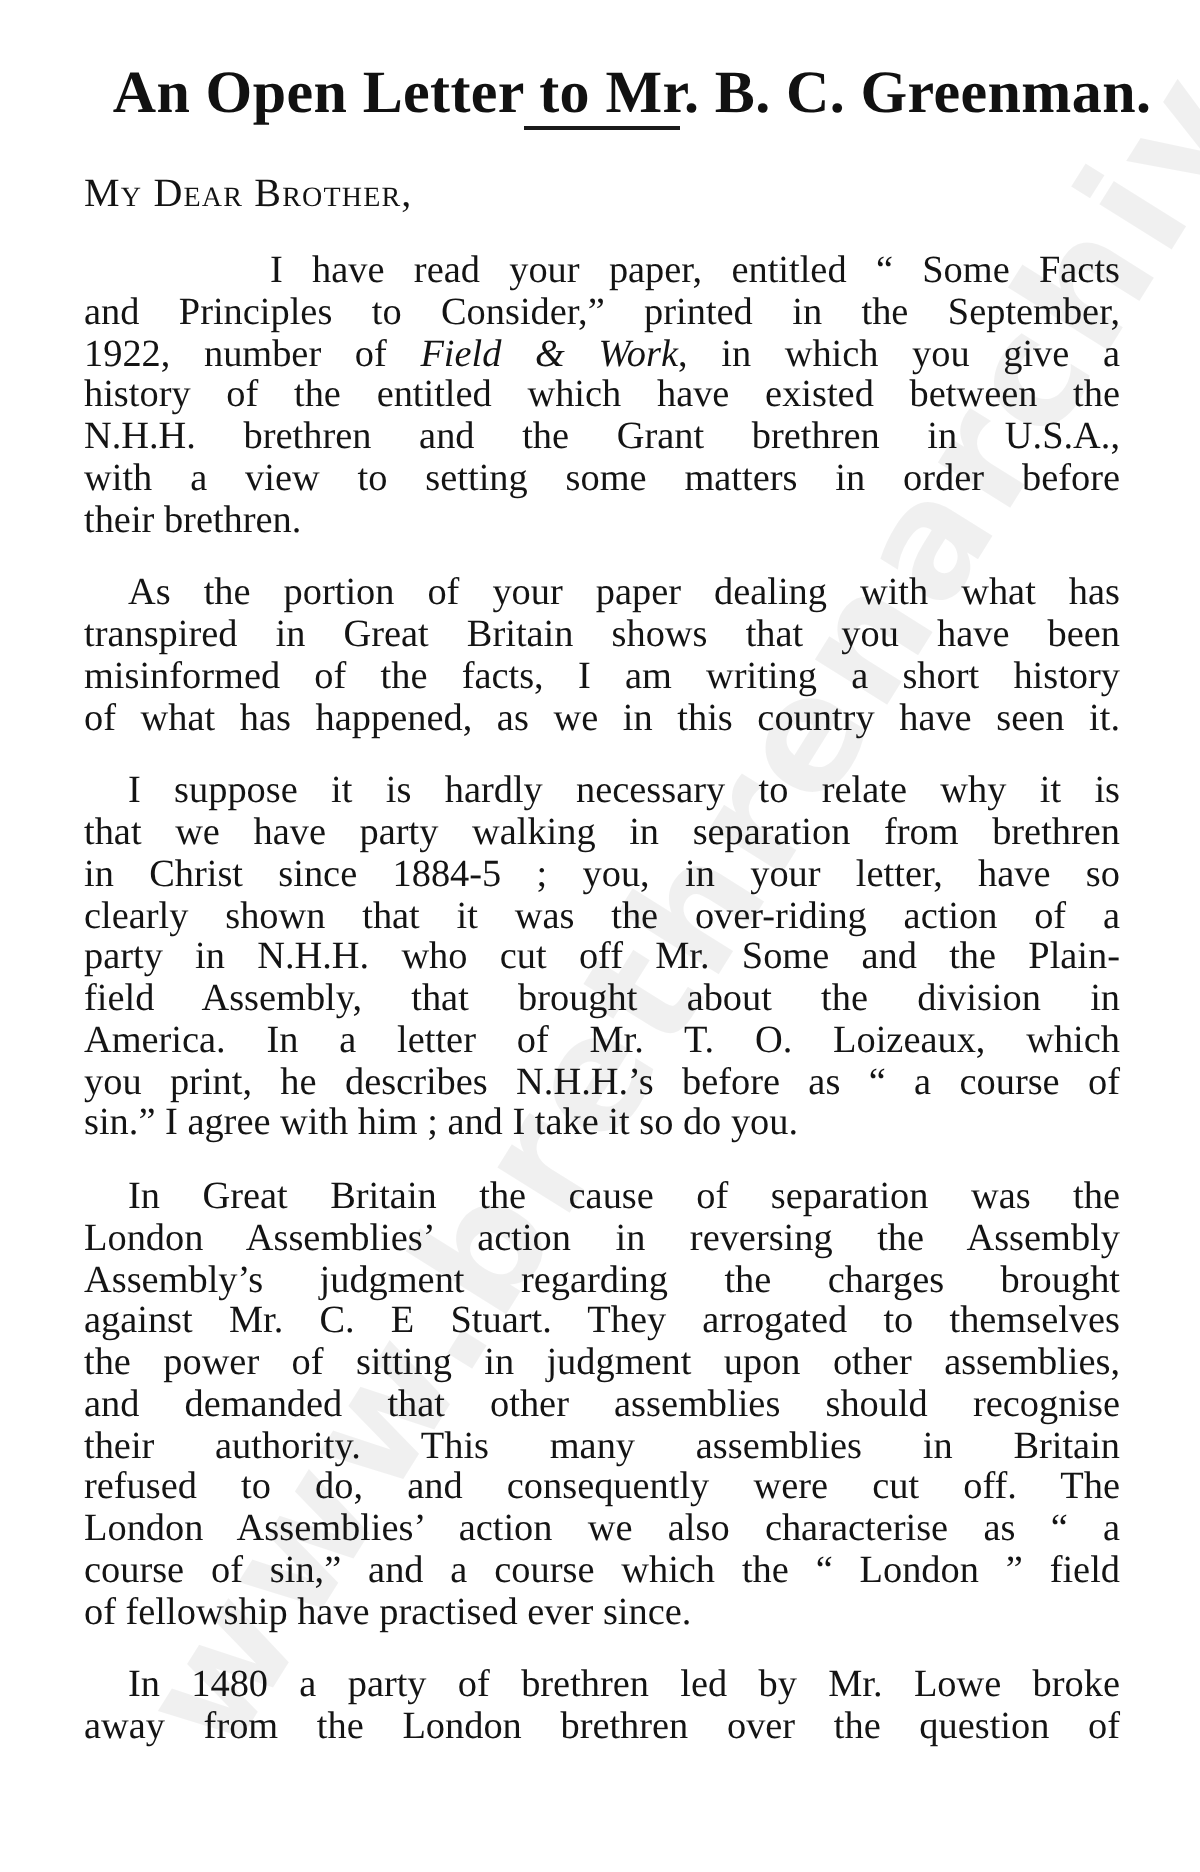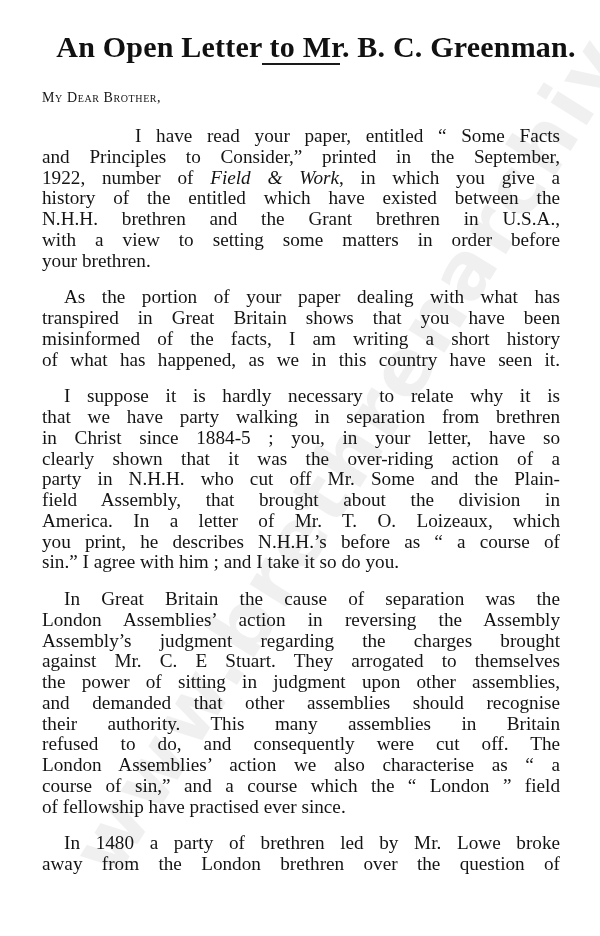--- a/index.html
+++ b/index.html
@@ -60,21 +60,21 @@
     width: 78px;
     height: 2px;
     background: #1a1a1a;
     z-index: 1;
   }
   .greeting {
     position: absolute;
     left: 42px;
     top: 87px;
     font-family: "Liberation Serif", "DejaVu Serif", serif;
-    font-size: 14px;
+    font-size: 20px;
     line-height: 21px;
     font-variant: small-caps;
     letter-spacing: 0.6px;
     z-index: 1;
     white-space: nowrap;
   }
   .body {
     position: absolute;
     left: 42px;
     top: 126px;
@@ -119,21 +119,21 @@
 
   <div class="body">
 
     <div>
       <span class="line indent-first">I have read your paper, entitled “ Some Facts</span>
       <span class="line">and Principles to Consider,” printed in the September,</span>
       <span class="line"><span>1922, number of </span><span class="italic">Field &amp; Work</span><span>, in which you give a</span></span>
       <span class="line">history of the entitled which have existed between the</span>
       <span class="line">N.H.H. brethren and the Grant brethren in U.S.A.,</span>
       <span class="line">with a view to setting some matters in order before</span>
-      <span class="line last">your brethren.</span>
+      <span class="line last">their brethren.</span>
     </div>
 
     <div>
       <span class="line indent">As the portion of your paper dealing with what has</span>
       <span class="line">transpired in Great Britain shows that you have been</span>
       <span class="line">misinformed of the facts, I am writing a short history</span>
       <span class="line">of what has happened, as we in this country have seen it.</span>
     </div>
 
     <div>

